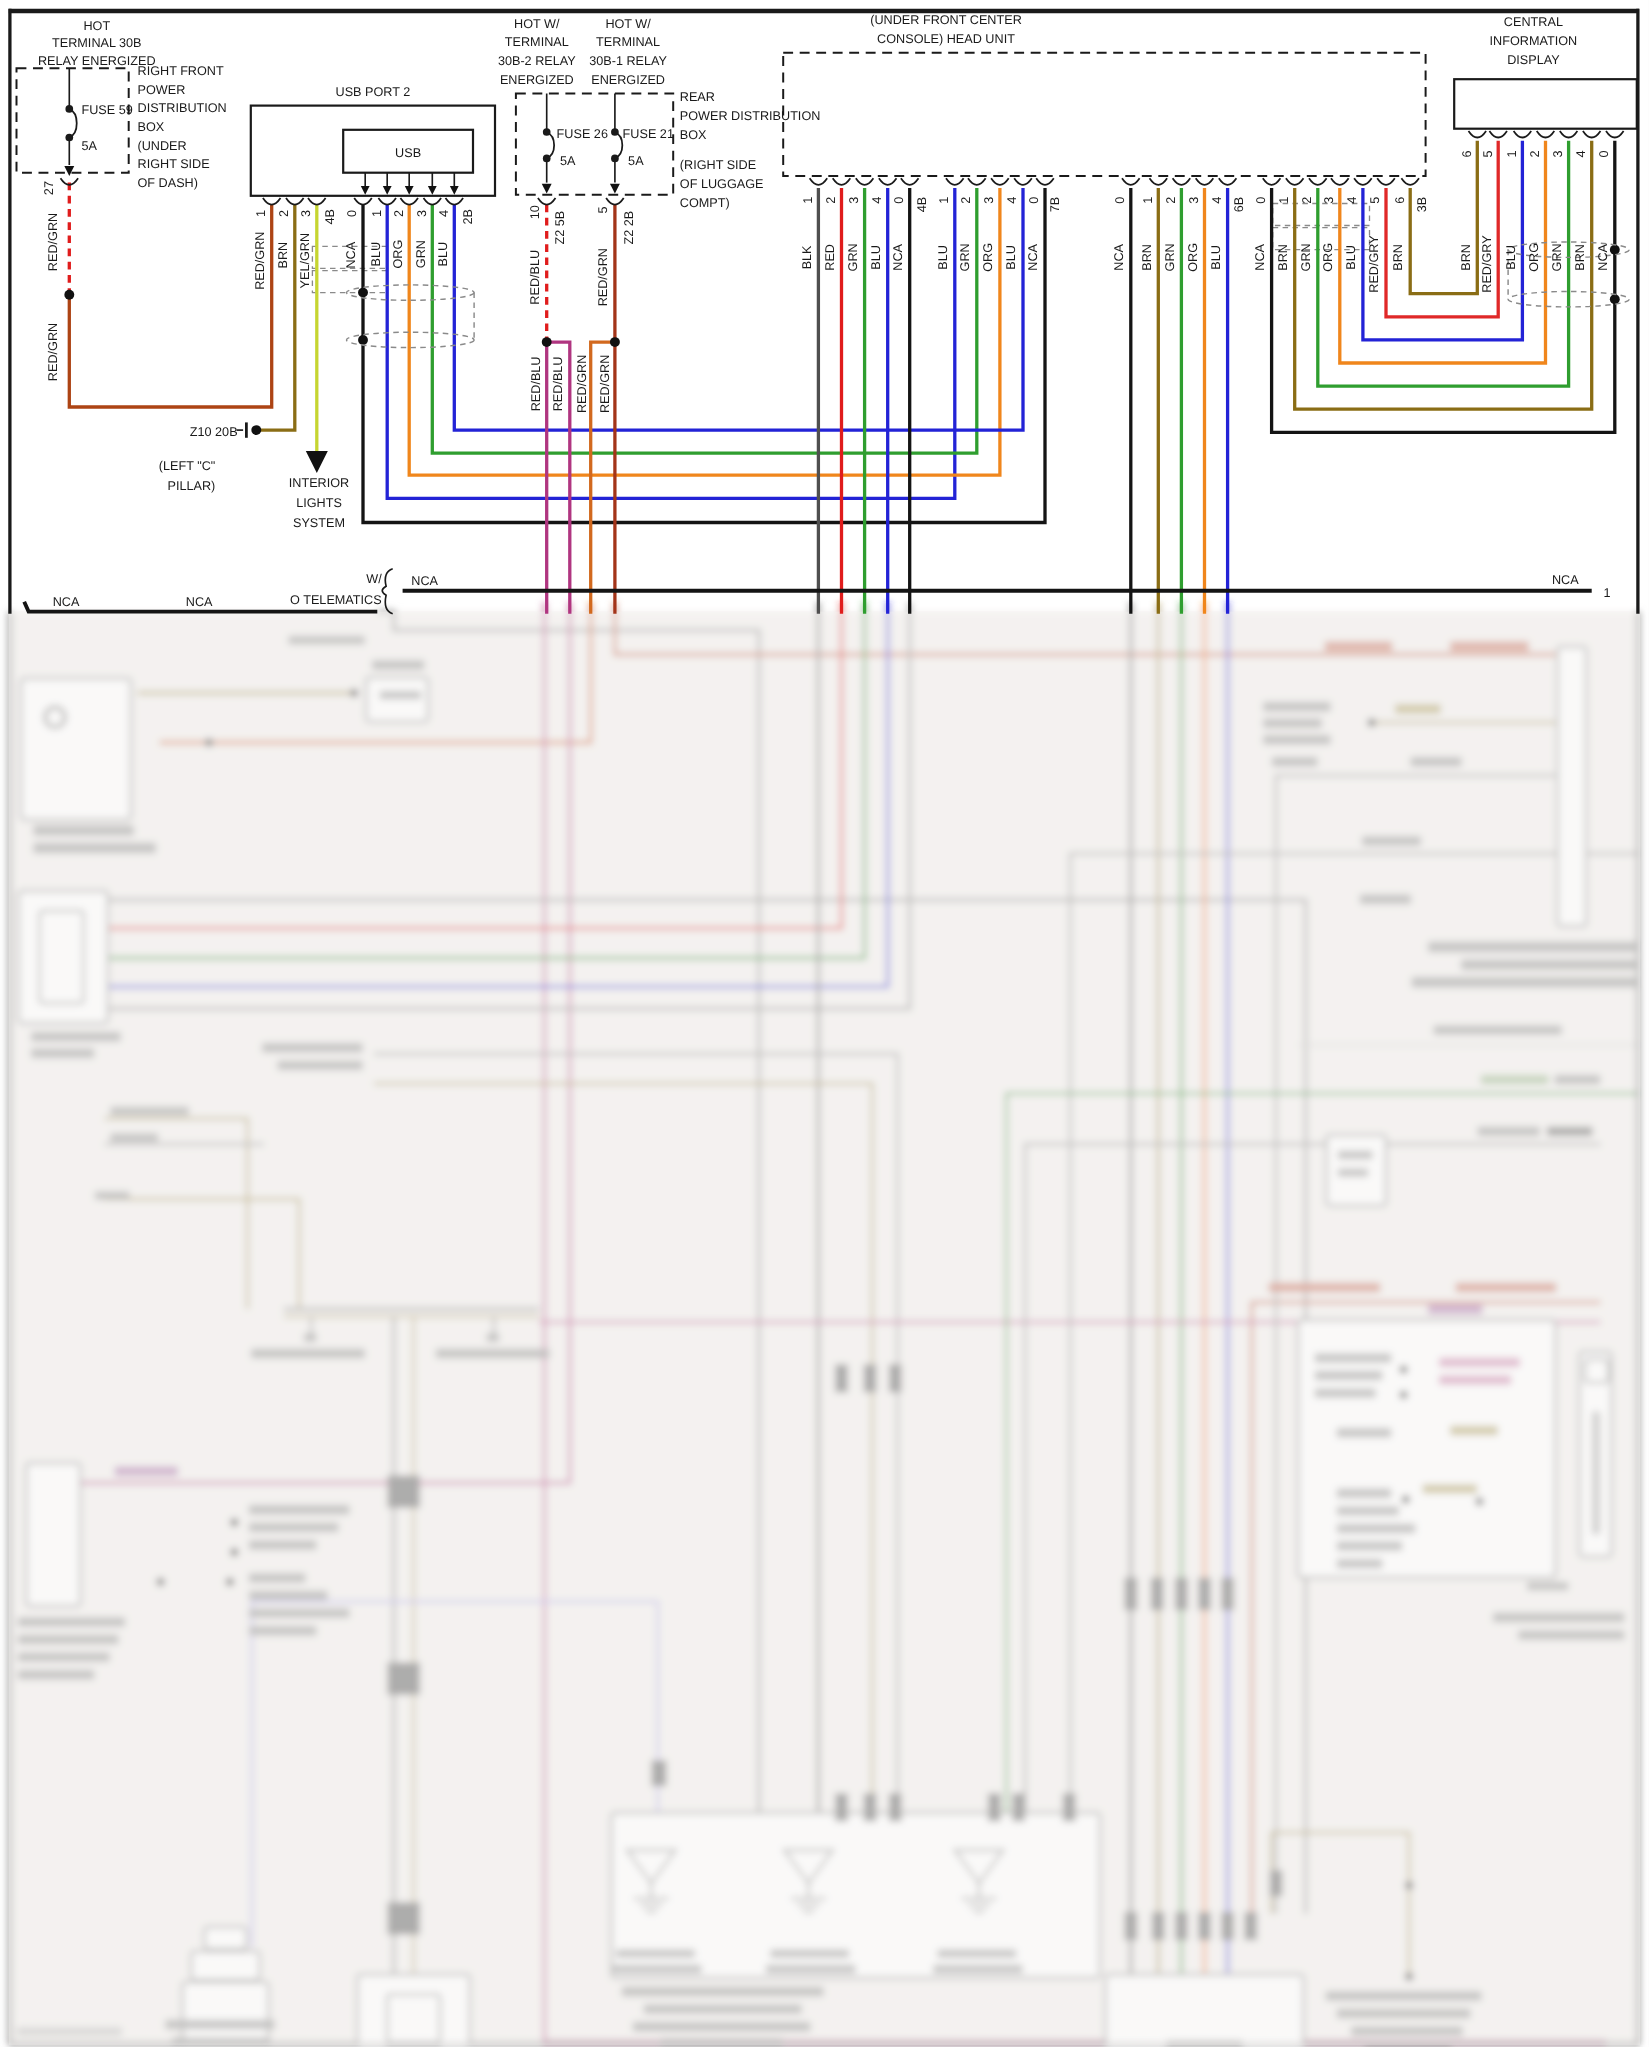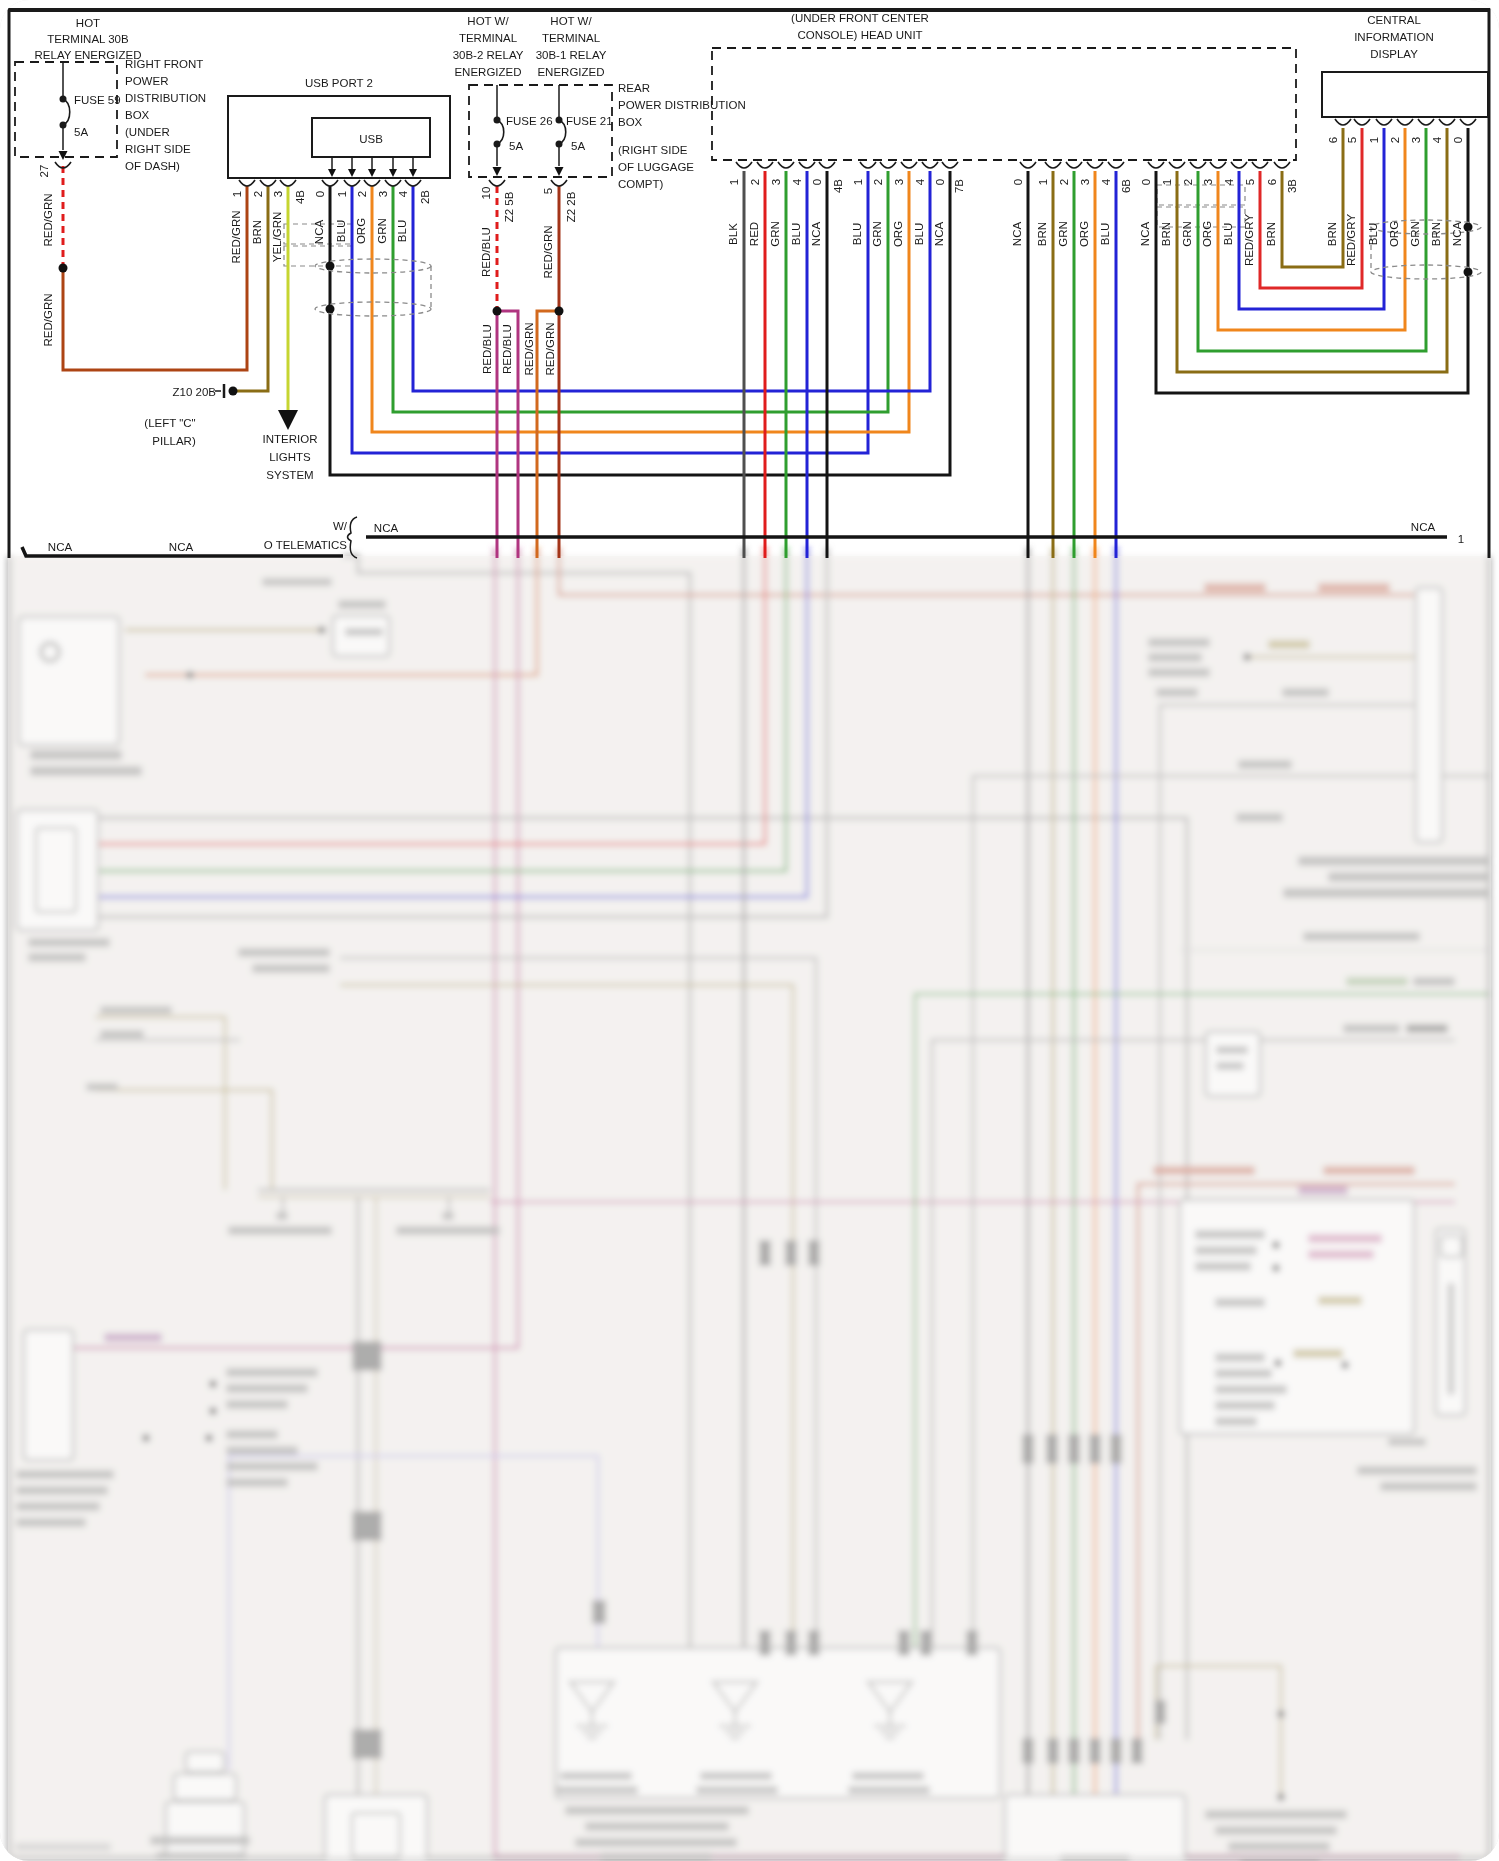--- a/index.html
+++ b/index.html
@@ -1,16 +1,16 @@
 <!DOCTYPE html>
 <html><head>
 <meta charset="utf-8">
 <style>
   html,body{margin:0;padding:0;background:#fff;}
-  #stage{position:relative;width:1499px;height:1861px;background:#e5e5e5;overflow:hidden;border-radius:29px;}
+  #stage{position:relative;width:1499px;height:1861px;background:#e5e5e5;overflow:hidden;}
   svg{display:block;}
   text{font-family:"Liberation Sans","DejaVu Sans",sans-serif;fill:#1a1a1a;}
 </style>
 </head>
 <body>
 
 <div id="stage">
     <svg width="1499" height="1861" viewBox="0 0 1499 1861">
       <rect x="0" y="0" width="1499" height="1861" fill="#ffffff"></rect>
       <defs>

